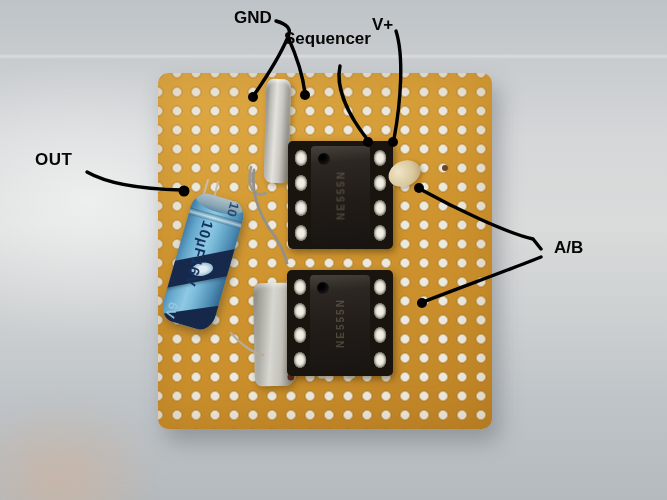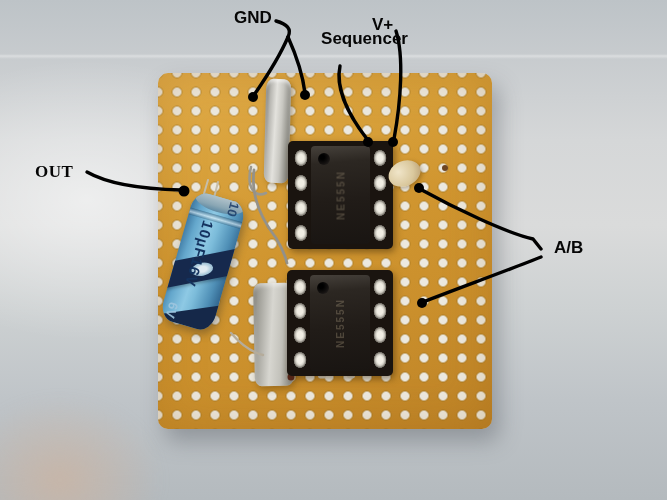--- a/index.html
+++ b/index.html
@@ -73,21 +73,21 @@
     font-weight:700;font-size:13px;color:#1a3a66;opacity:.85;}
   .cap-print-bottom{position:absolute;bottom:3px;left:3px;writing-mode:vertical-rl;
     font-weight:700;font-size:13px;color:#9fc6de;opacity:.9;}
   
   .bead{position:absolute;left:388px;top:161px;width:33px;height:25px;border-radius:50%;
     transform:rotate(-24deg);
     background:radial-gradient(circle at 35% 35%, #f0e5c9, #dac89d 55%, #b2966a);
     box-shadow:1px 2px 4px rgba(90,60,10,0.4);}
   
   .lbl{position:absolute;color:#060606;font-weight:700;font-size:17px;line-height:18px;white-space:nowrap;}
-  .lbl-seq{left:304px;top:30px;width:104px;text-align:right;}
+  .lbl-seq{left:284px;top:30px;width:104px;text-align:left;}
   svg.overlay{position:absolute;left:0;top:0;pointer-events:none;}
 </style>
 </head>
 <body>
 
 <div class="scene">
 
   <div class="board"></div>
 
   <div class="xtal xtal-top"></div>
@@ -158,17 +158,17 @@
       <circle cx="419" cy="188" r="5"></circle>
       <circle cx="422" cy="303" r="5"></circle>
     </g>
   </svg>
 
   <div class="lbl" style="left:234px;top:9px;text-align:right;">GND</div>
   <div class="lbl lbl-seq">
     <div>Sequencer</div>
   </div>
   <div class="lbl" style="left:372px;top:16px;">V+</div>
-  <div class="lbl" style="left:35px;top:163px;letter-spacing:0.5px;font-family:Liberation Serif, serif;">OUT</div>
+  <div class="lbl" style="left:35px;top:151px;letter-spacing:0.5px;">OUT</div>
   <div class="lbl" style="left:554px;top:239px;">A/B</div>
 
   <div class="corner-blur"></div>
 </div>
 
 </body></html>

